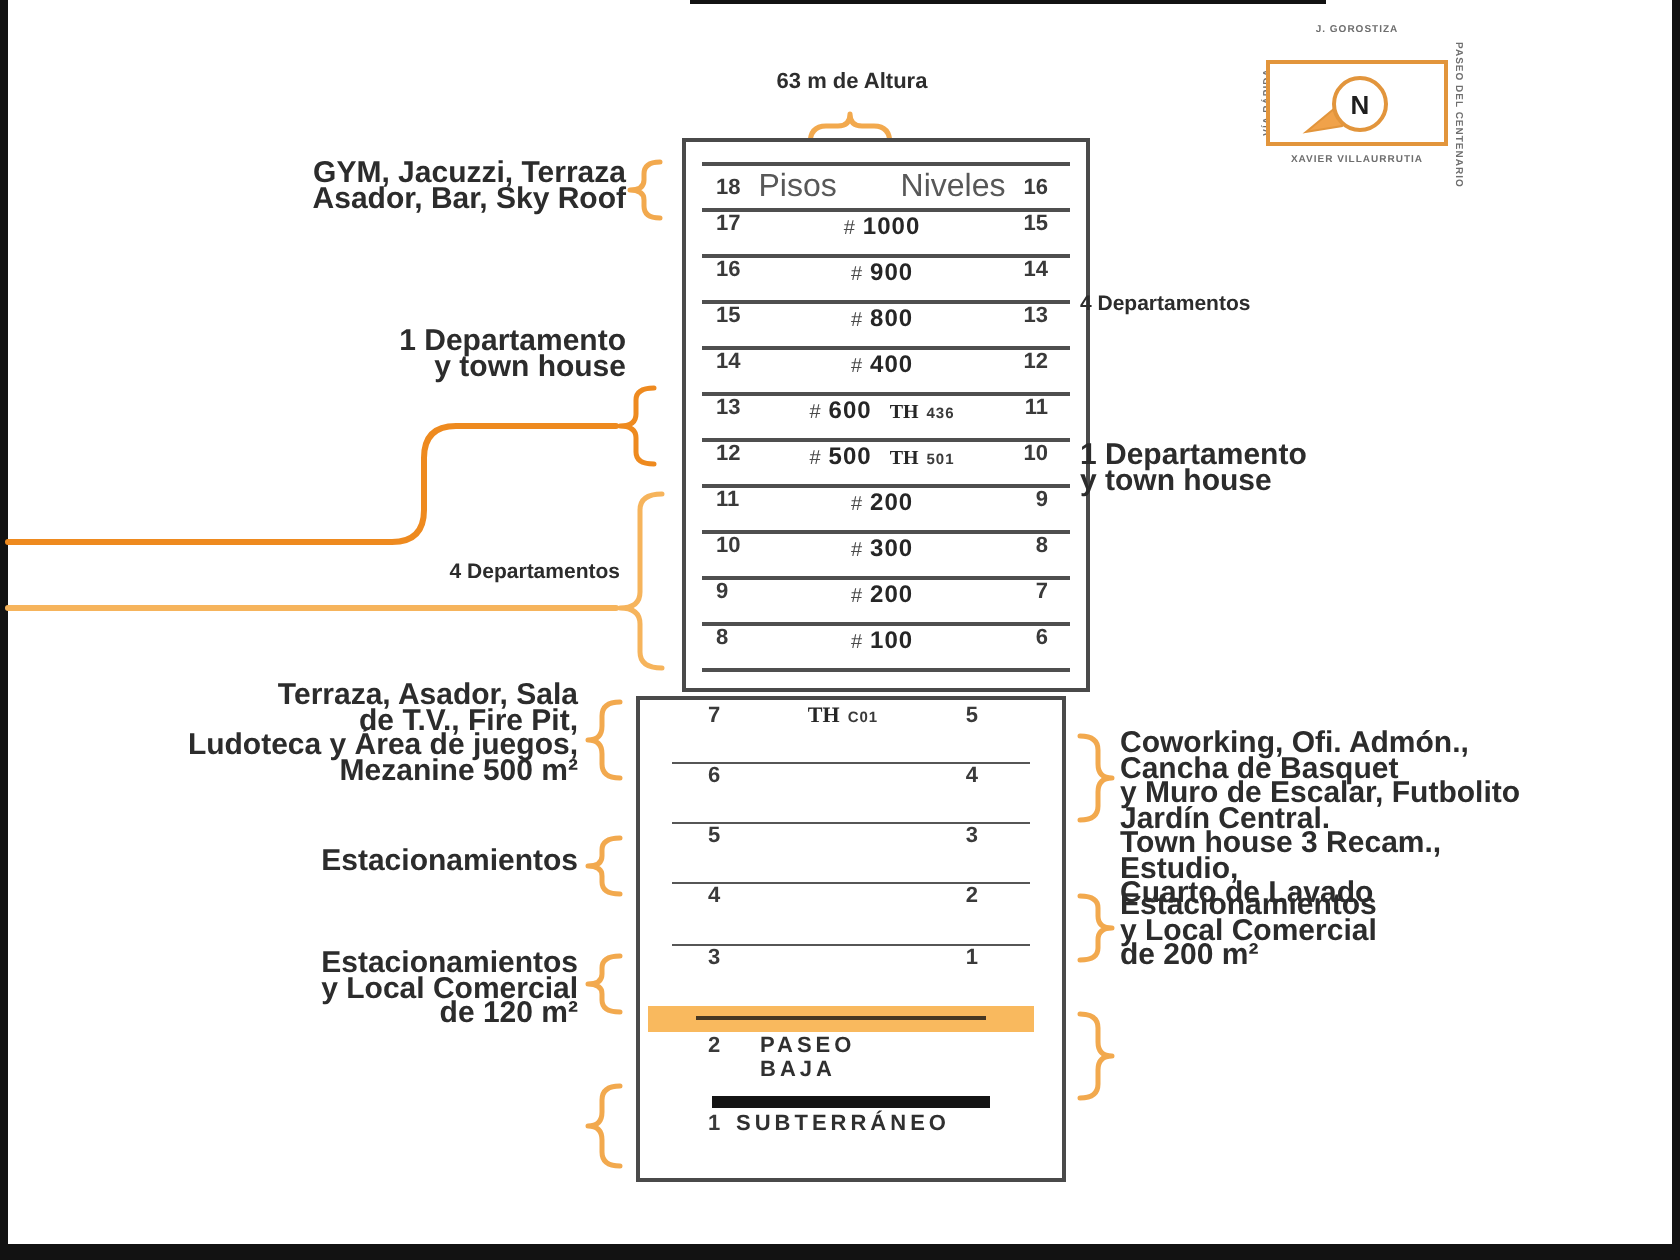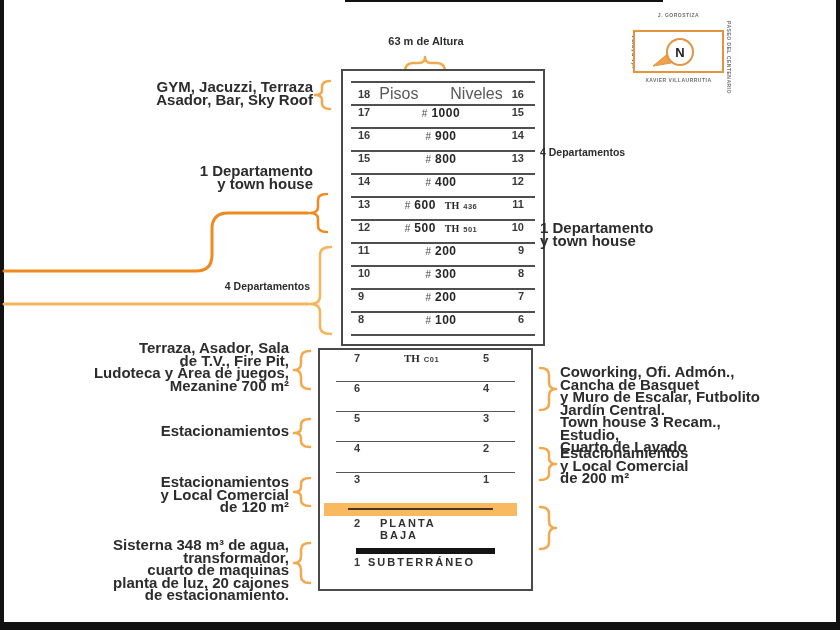--- a/index.html
+++ b/index.html
@@ -264,21 +264,21 @@
           <span class="t-num">3</span>
           <span class="t-center"></span>
           <span class="t-num right">1</span>
         </div>
         <div class="highlight-bar">
           <div class="highlight-line"></div>
         </div>
         <div class="t-row tl-pad">
           <span class="t-num">2</span>
           <span class="t-center">
-            <span class="big-label">PLANTA BAJA</span>
+            <span class="big-label">PASEO BAJA</span>
           </span>
           <span class="t-num right"></span>
         </div>
         <div class="black-bar"></div>
         <div class="t-row tl-pad">
           <span class="t-num">1</span>
           <span class="t-center">
             <span class="big-label">SUBTERRÁNEO</span>
           </span>
           <span class="t-num right"></span>
@@ -287,30 +287,25 @@
   </div>
 
   <div class="ann r-align" id="ann-gym">GYM, Jacuzzi, Terraza
 Asador, Bar, Sky Roof</div>
   <div class="ann r-align" id="ann-depto1-left">1 Departamento
 y town house</div>
   <div class="ann r-align" id="ann-4deptos-left">4 Departamentos</div>
   <div class="ann r-align" id="ann-terraza">Terraza, Asador, Sala
 de T.V., Fire Pit,
 Ludoteca y Área de juegos,
-Mezanine 700 m²</div>
+Mezanine 500 m²</div>
   <div class="ann r-align" id="ann-estacionamientos">Estacionamientos</div>
   <div class="ann r-align" id="ann-est120">Estacionamientos
 y Local Comercial
 de 120 m²</div>
-  <div class="ann r-align" id="ann-sisterna">Sisterna 348 m³ de agua,
-transformador,
-cuarto de maquinas
-planta de luz, 20 cajones
-de estacionamiento.</div>
 
   <div class="ann" id="ann-4deptos-right">4 Departamentos</div>
   <div class="ann" id="ann-depto1-right">1 Departamento
 y town house</div>
   <div class="ann" id="ann-coworking">Coworking, Ofi. Admón.,
 Cancha de Basquet
 y Muro de Escalar, Futbolito
 Jardín Central.
 Town house 3 Recam., Estudio,
 Cuarto de Lavado</div>

